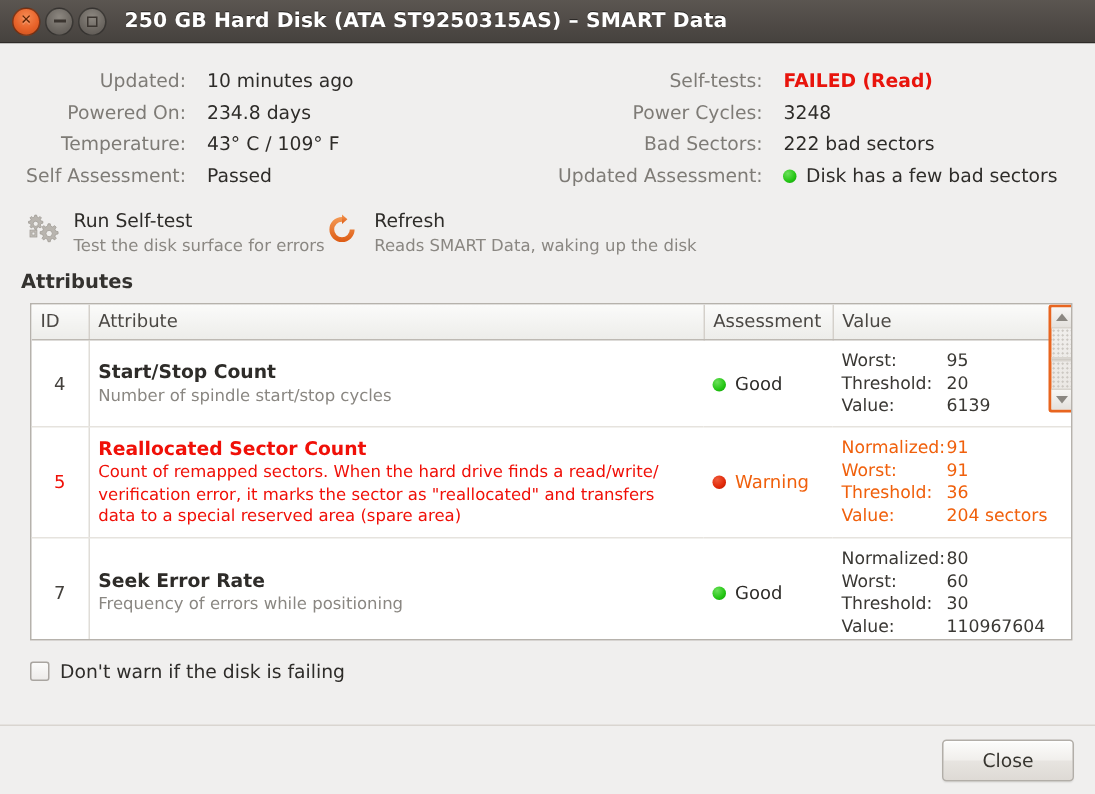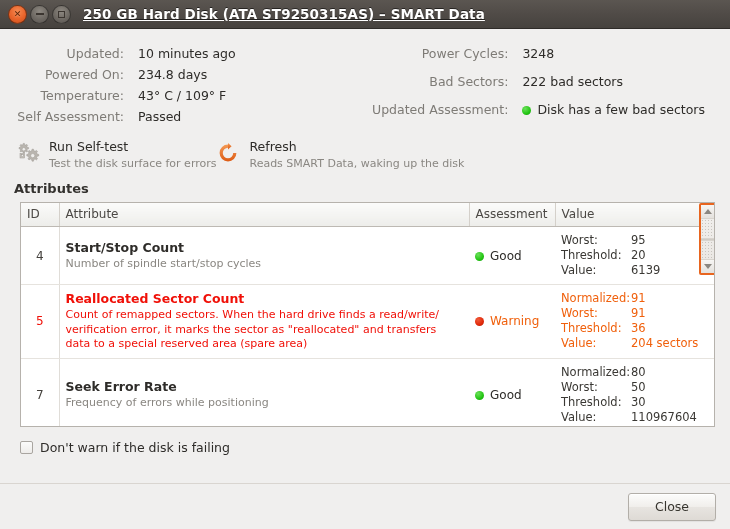--- a/index.html
+++ b/index.html
@@ -72,21 +72,20 @@
     display: block;
   }
   .title-text {
     margin-left: 12px;
     color: #ffffff;
     font-size: 13.5px;
     font-weight: bold;
     text-shadow: 0 -1px 0 rgba(0,0,0,0.55);
     letter-spacing: 0.1px;
     white-space: nowrap;
-    text-decoration: underline;
   }
 
   
   .content {
     padding: 0;
     height: 500px;
     position: relative;
     background: #f0efee;
   }
 
@@ -368,20 +367,24 @@
         <div class="slabel">Temperature:</div>
         <div class="sval">43° C / 109° F</div>
       </div>
       <div class="srow">
         <div class="slabel">Self Assessment:</div>
         <div class="sval">Passed</div>
       </div>
     </div>
 
     <div class="summary-col right">
+      <div class="srow">
+        <div class="slabel">Self-tests:</div>
+        <div class="sval failed">FAILED (Read)</div>
+      </div>
       <div class="srow">
         <div class="slabel">Power Cycles:</div>
         <div class="sval">3248</div>
       </div>
       <div class="srow">
         <div class="slabel">Bad Sectors:</div>
         <div class="sval">222 bad sectors</div>
       </div>
       <div class="srow">
         <div class="slabel">Updated Assessment:</div>
@@ -515,21 +518,21 @@
           </td>
           <td class="ass-cell"><span class="dot green"></span><span>Good</span></td>
           <td>
             <div class="val-grid">
               <div class="val-row">
                 <span class="val-k">Normalized:</span>
                 <span class="val-v">80</span>
               </div>
               <div class="val-row">
                 <span class="val-k">Worst:</span>
-                <span class="val-v">50</span>
+                <span class="val-v">60</span>
               </div>
               <div class="val-row">
                 <span class="val-k">Threshold:</span>
                 <span class="val-v">30</span>
               </div>
               <div class="val-row">
                 <span class="val-k">Value:</span>
                 <span class="val-v">110967604</span>
               </div>
             </div>

